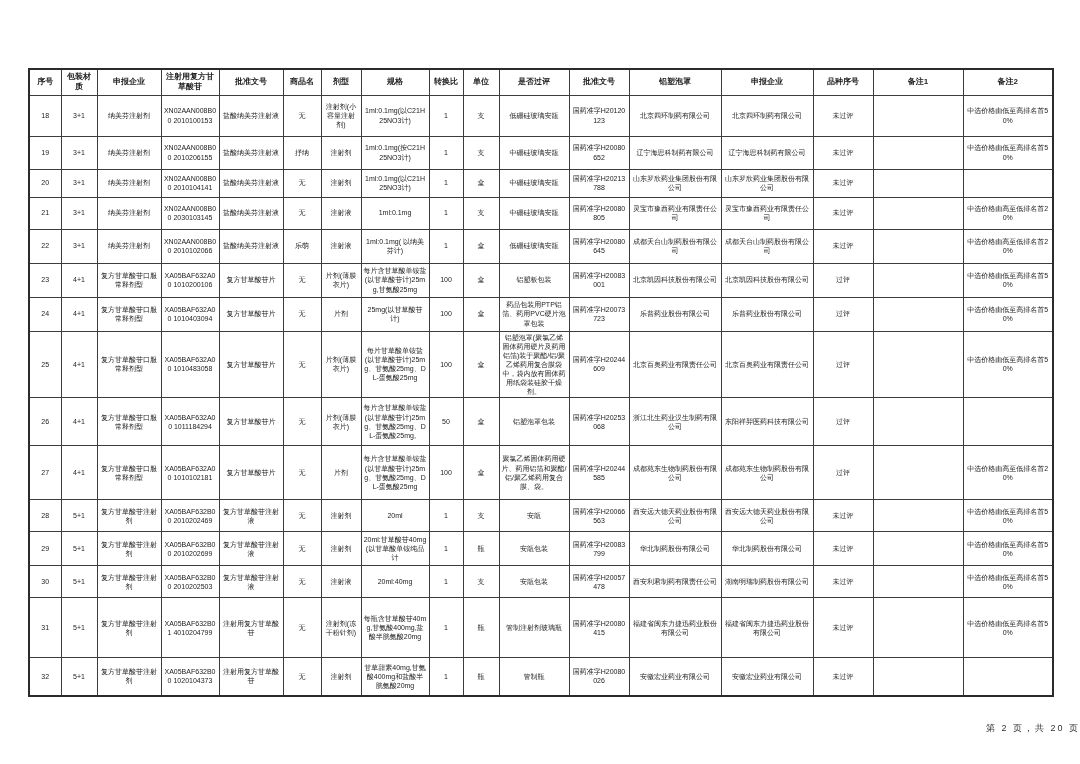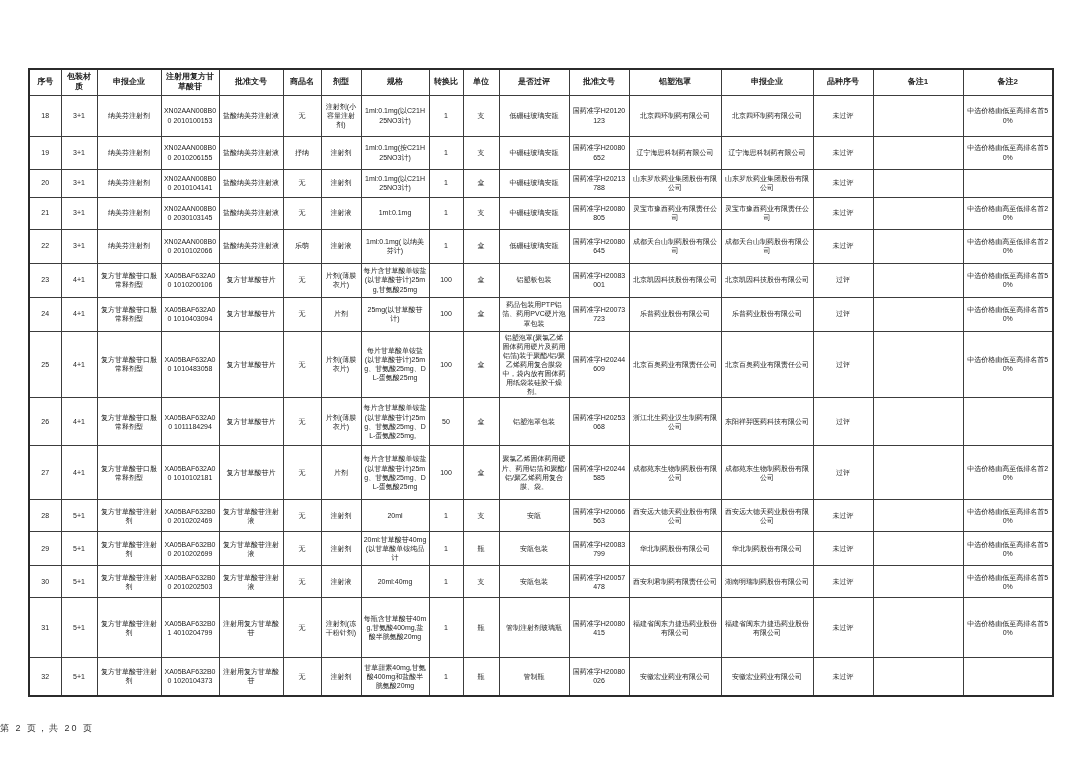--- a/index.html
+++ b/index.html
@@ -17,21 +17,21 @@
   table.grid th,table.grid td{
     border:1px solid #3c3c3c;
     font-size:7px;line-height:1.3;
     text-align:center;vertical-align:middle;
     padding:1px 2px;word-break:break-all;overflow:hidden;
     color:#222;
   }
   table.grid th{font-size:8px;font-weight:bold;background:#fff;}
   .footer{
     position:absolute;left:0;right:0;top:722px;
-    text-align:left;font-size:9px;color:#333;letter-spacing:2px;
+    text-align:right;font-size:9px;color:#333;letter-spacing:2px;
   }
 </style>
 </head>
 <body>
 
 <div class="page">
 
   <table class="grid">
     <colgroup>
         <col style="width: 32px;">

